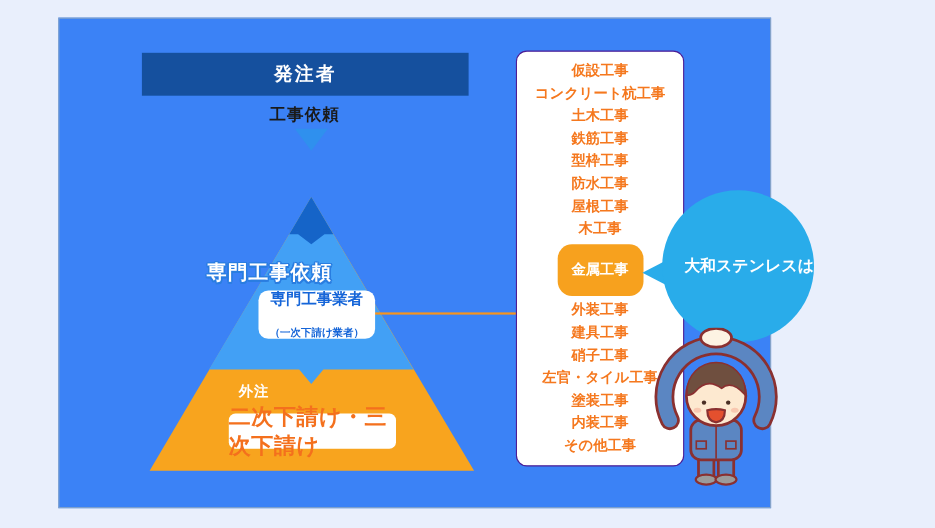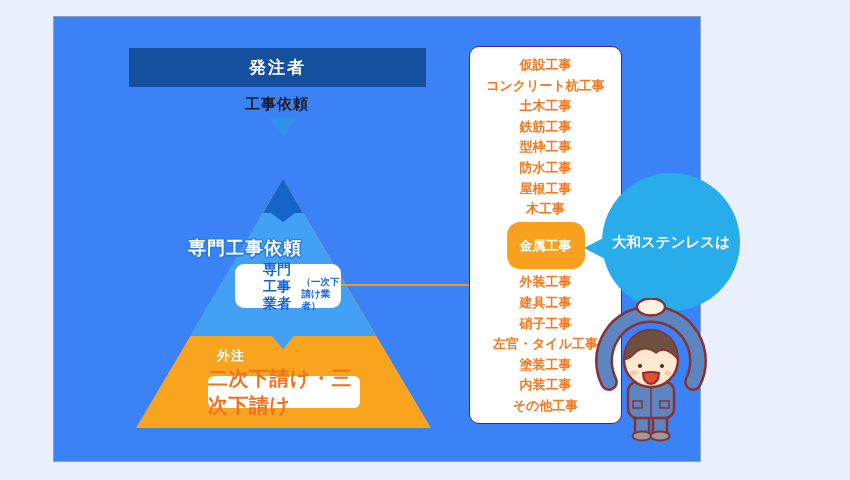--- a/index.html
+++ b/index.html
@@ -26,22 +26,22 @@
   .genecon-box span { color:#1565d8; font-weight:bold; font-size:11.5px; line-height:14px; }
 
   .pyramid-svg { position:absolute; left:77px; top:159px; }
 
   .spec-request-label { position:absolute; left:134px; top:185px; font-weight:bold; font-size:18px;
         color:#ffffff; letter-spacing:1px; z-index:2;
         text-shadow:-1px -1px 0 #2a7de0,1px -1px 0 #2a7de0,-1px 1px 0 #2a7de0,1px 1px 0 #2a7de0,
                     0 -1.5px 0 #2a7de0,0 1.5px 0 #2a7de0,-1.5px 0 0 #2a7de0,1.5px 0 0 #2a7de0;margin-top:34px; }
 
   .spec-box { position:absolute; left:181px; top:247px; width:106px; height:44px;
-              background:#fff; border-radius:9px; display:flex; flex-direction:row;
-              align-items:center; justify-content:space-between; z-index:2;padding-left:28px; }
+              background:#fff; border-radius:9px; display:flex; flex-direction:column;
+              align-items:center; justify-content:space-between; z-index:2; }
   .spec-box .l1 { color:#1565d8; font-weight:bold; font-size:14px; line-height:17px; }
   .spec-box .l2 { color:#1565d8; font-weight:bold; font-size:9.5px; line-height:12px;margin-top:16px; }
 
   .connector { position:absolute; left:285px; top:267px; width:130px; height:2px;
                background:#f7941d; z-index:1; }
 
   .gaichu-label { position:absolute; left:163px; top:330px; font-weight:bold; font-size:13px;
                   color:#ffffff; letter-spacing:1px; z-index:2; }
 
   .subcon-box { position:absolute; left:154px; top:359px; width:152px; height:32px;
@@ -55,21 +55,21 @@
               display:flex; flex-direction:column; justify-content:space-between;
               align-items:center; padding:10px 0; z-index:3; }
   .work-item { font-weight:bold; font-size:13px; color:#f5781e; text-align:center;
                line-height:15px; white-space:nowrap; }
   .work-item.pill { background:#f7a11e; color:#ffffff; border-radius:13px;
                     padding:16px 13px; }
 
   
   .bubble { position:absolute; left:548px; top:156px; width:138px; height:138px;
             background:#29acea; border-radius:50%; display:flex; flex-direction:column;
-            align-items:center; justify-content:center; z-index:4; }
+            align-items:flex-end; justify-content:center; z-index:4; }
   .bubble span { color:#fff; font-weight:bold; font-size:14.5px; line-height:21px; }
   .bubble-tail { position:absolute; left:530px; top:218px; width:0; height:0;
                  border-top:13px solid transparent; border-bottom:13px solid transparent;
                  border-right:25px solid #29acea; z-index:4; }
 
   
   .worker { position:absolute; left:539px; top:281px; z-index:5; }
 </style>
 </head>
 <body>

